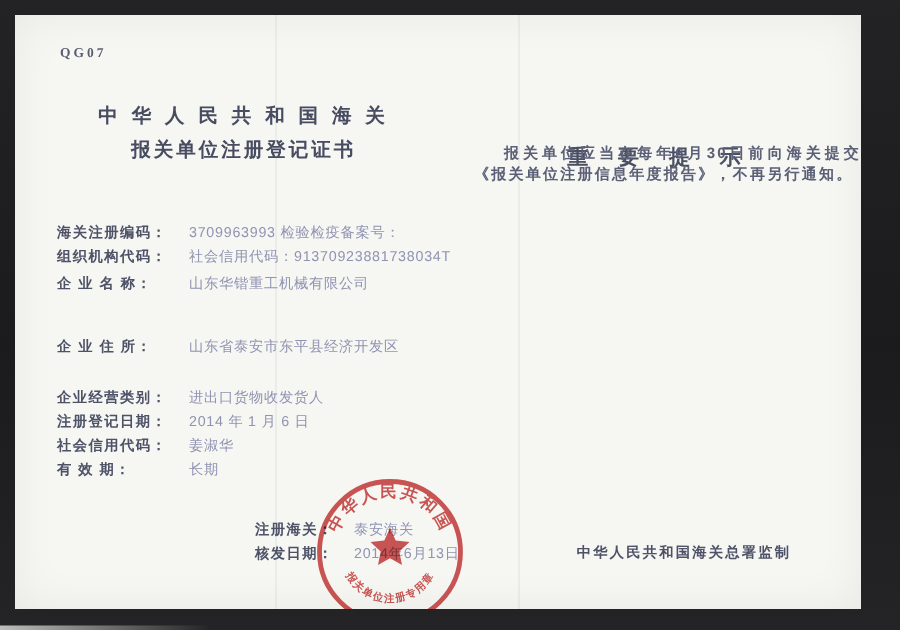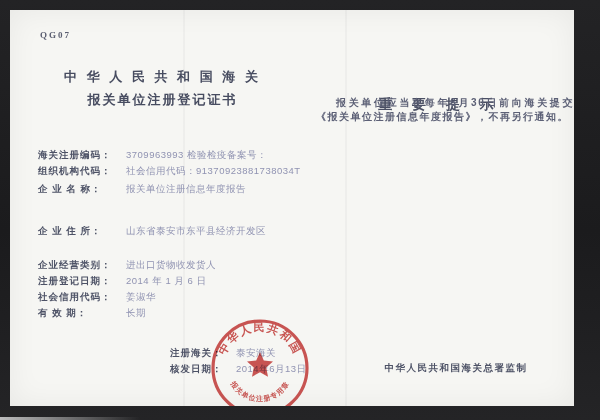--- a/index.html
+++ b/index.html
@@ -1,21 +1,21 @@
 <!DOCTYPE html>
 <html><head>
 <meta charset="utf-8">
 <style>
   html,body{margin:0;padding:0;background:#cfcfcf;}
   #shot{position:relative;width:600px;height:420px;background:linear-gradient(180deg,#232325 0%,#1b1b1d 55%,#242426 100%);overflow:hidden;font-family:"Liberation Sans","DejaVu Sans",sans-serif;}
   #shot::after{content:"";position:absolute;left:0;bottom:0;width:140px;height:3px;background:linear-gradient(90deg,#bdbdbd,rgba(189,189,189,0));}
   .page{position:absolute;left:10px;top:10px;width:564px;height:396px;background:#f6f6f3;overflow:hidden;box-shadow:inset 0 0 30px rgba(0,0,0,0.06);}
   .crease{position:absolute;top:0;bottom:0;width:2px;background:linear-gradient(90deg,rgba(0,0,0,0.00),rgba(90,90,100,0.10),rgba(0,0,0,0.00));}
   .form-code{position:absolute;left:30px;top:20px;font-size:9px;font-weight:bold;color:#5a5e70;letter-spacing:2px;font-family:"Liberation Serif","DejaVu Serif",serif;}
-  .title{position:absolute;left:15px;width:275px;text-align:center;color:#474c60;font-weight:bold;}
+  .title{position:absolute;left:15px;width:275px;text-align:center;color:#474c60;font-weight:bold;font-family:Liberation Serif, serif;}
   .title1{top:58px;font-size:13px;letter-spacing:3px;}
   .title2{top:81px;font-size:13px;letter-spacing:2px;}
   .row{position:absolute;left:0;width:300px;font-size:9.5px;white-space:nowrap;}
   .row .lbl{position:absolute;left:28px;color:#4d5266;font-weight:bold;letter-spacing:1px;}
   .row .val{position:absolute;left:116px;color:#9093b2;letter-spacing:0.5px;text-align:center;}
   .row.footer .lbl{left:160px;}
   .row.footer .val{left:226px;}
   .notice-title{position:absolute;left:300px;top:58px;width:260px;text-align:center;font-size:14px;font-weight:bold;color:#4a4f63;letter-spacing:8px;margin-top:28px;}
   .notice-body{position:absolute;left:306px;top:86px;width:258px;font-size:10px;line-height:14px;color:#5c6076;letter-spacing:1.5px;text-indent:2em;font-weight:bold;text-align:justify;}
   .publisher{position:absolute;left:330px;top:352px;width:232px;text-align:center;font-size:9.5px;color:#4d5266;font-weight:bold;letter-spacing:1.5px;}
@@ -37,21 +37,21 @@
     <div class="row" style="top:139px">
       <span class="lbl">海关注册编码：</span>
       <span class="val">3709963993  检验检疫备案号：</span>
     </div>
     <div class="row" style="top:155px">
       <span class="lbl">组织机构代码：</span>
       <span class="val">社会信用代码：91370923881738034T</span>
     </div>
     <div class="row" style="top:173px">
       <span class="lbl">企 业 名 称：</span>
-      <span class="val">报关单位注册信息年度报告</span>
+      <span class="val">山东华锴重工机械有限公司</span>
     </div>
     <div class="row" style="top:215px">
       <span class="lbl">企 业 住 所：</span>
       <span class="val">山东省泰安市东平县经济开发区</span>
     </div>
     <div class="row" style="top:249px">
       <span class="lbl">企业经营类别：</span>
       <span class="val">进出口货物收发货人</span>
     </div>
     <div class="row" style="top:265px">

